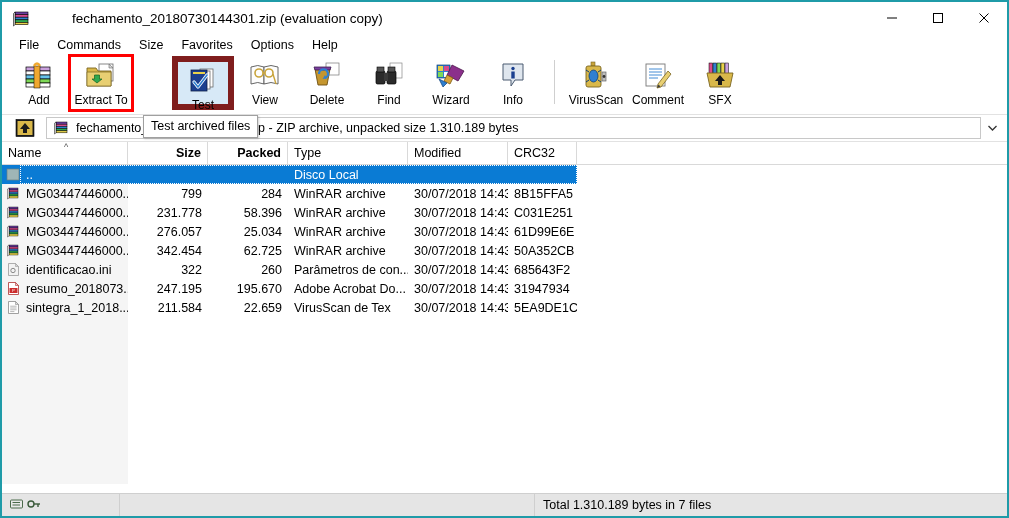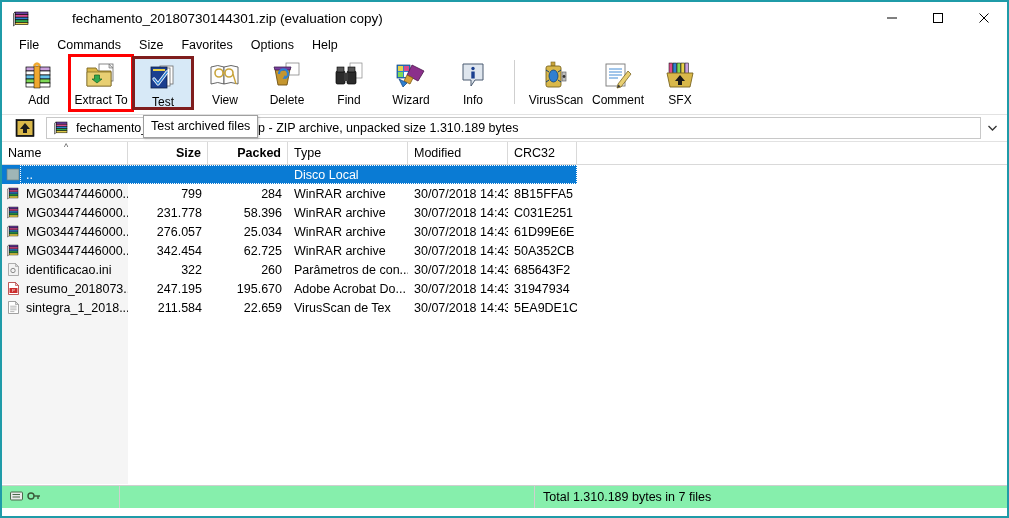--- a/index.html
+++ b/index.html
@@ -34,21 +34,21 @@
     height:58px;display:flex;align-items:flex-start;background:#ffffff;
     border-bottom:1px solid #e2e2e2;position:relative;padding-left:6px;
   }
   .tbtn{
     width:62px;height:54px;display:flex;flex-direction:column;align-items:center;
     justify-content:flex-start;padding-top:3px;box-sizing:border-box;position:relative;
     border:1px solid transparent;
   }
   .tbtn .ico{width:34px;height:31px;position:relative;}
   .tbtn .lbl{font-size:12px;color:#000000;margin-top:2px;white-space:nowrap;}
-  .tbtn.hot{background:#d7e9f7;border:3px solid #7f1d1d;}
+  .tbtn.hot{background:#d7e9f7;border:6px solid #7f1d1d;margin-left:40px;}
   .tbtn.marked{outline:3px solid #ff0000;outline-offset:-1px;}
   .tsep{width:1px;height:44px;background:#cfcfcf;margin:4px 10px 0 10px;}
 
   
   .addrbar{height:26px;display:flex;align-items:center;background:#ffffff;padding:0 4px;position:relative;}
   .upbtn{width:26px;height:22px;display:flex;align-items:center;justify-content:center;
          margin-left:6px;margin-right:8px;flex:0 0 auto;}
   .addrfield{
     flex:1 1 auto;height:22px;border:1px solid #c8c8c8;background:#fff;
     display:flex;align-items:center;padding-left:6px;box-sizing:border-box;overflow:hidden;
@@ -85,21 +85,21 @@
   .row.sel{background:#0a7bd4;}
   .row.sel .c{color:#ffffff;}
   .row.sel .focusbox{
     position:absolute;left:18px;top:0;right:0;bottom:0;
     border:1px dotted #ffffff;pointer-events:none;box-sizing:border-box;
   }
   .ficon{width:15px;height:15px;flex:0 0 auto;position:relative;}
 
   
   .statusbar{
-    position:absolute;left:0;right:0;bottom:8px;height:22px;background:#86efac;
+    position:absolute;left:0;right:0;bottom:0;height:22px;background:#e5e5e5;
     border-top:1px solid #cfcfcf;display:flex;align-items:flex-end;
   }
   .st-left{width:118px;height:22px;display:flex;align-items:center;padding-left:8px;
            box-sizing:border-box;border-right:1px solid #cfcfcf;gap:3px;}
   .st-mid{flex:1 1 auto;height:22px;border-right:1px solid #cfcfcf;}
   .st-right{width:472px;height:22px;display:flex;align-items:center;padding-left:8px;
             box-sizing:border-box;font-size:12.5px;color:#000;}
 </style>
 </head>
 <body>

